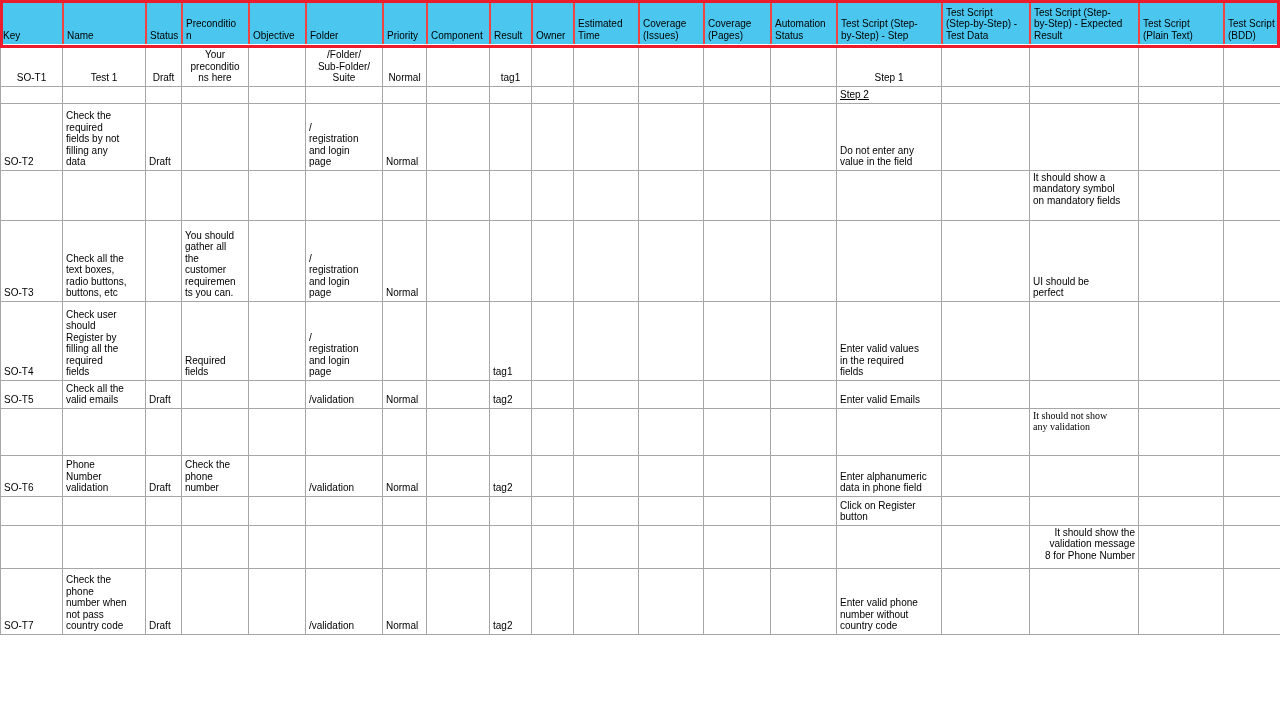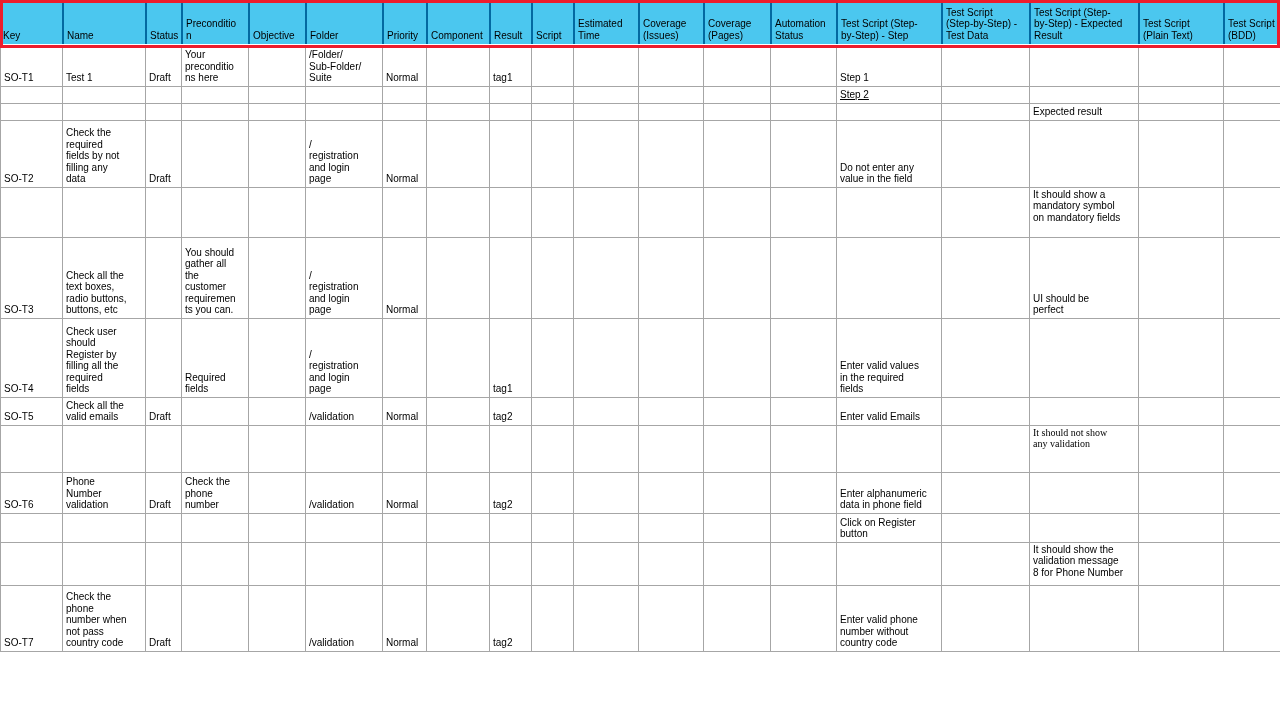--- a/index.html
+++ b/index.html
@@ -8,34 +8,34 @@
     font-family:"Liberation Sans","DejaVu Sans",sans-serif;
     font-size:10px;line-height:11.5px;color:#000;background:#fff;
   }
   table{border-collapse:collapse;table-layout:fixed;width:1280px;}
   .header-area{position:relative;height:48px;}
   .htable{border-collapse:separate;border-spacing:0;height:44px;}
   .htable th{
     background:var(--header-bg,#4BC7EF);
     vertical-align:bottom;text-align:left;font-weight:normal;
     padding:2px 3px 3px 3px;white-space:pre-line;overflow:hidden;
-    border-left:2px solid #0369a1;
+    border-left:2px solid #ef4444;
   }
   .htable th:first-child{border-left:none;}
   .header-red-frame{
     position:absolute;left:0;top:0;width:1280px;height:48px;
     border:3px solid var(--header-border,#ED1C2D);
     box-sizing:border-box;pointer-events:none;
   }
   .btable td{
     border:1px solid var(--grid,#A6A6A6);
     vertical-align:bottom;padding:1px 3px 2px 3px;
     white-space:pre-line;overflow:hidden;
   }
-  .btable tr:first-child td{border-top:none;}
+  .btable tr:first-child td{border-top:none;text-align:center;}
   .btable tr.vt td{vertical-align:top;}
 </style>
 </head>
 <body>
 
 <div class="sheet">
   <div class="header-area">
     <table class="htable">
       <colgroup>
           <col style="width: 62px;">
@@ -63,21 +63,21 @@
             <th>Key</th>
             <th>Name</th>
             <th>Status</th>
             <th>Preconditio
 n</th>
             <th>Objective</th>
             <th>Folder</th>
             <th>Priority</th>
             <th>Component</th>
             <th>Result</th>
-            <th>Script</th>
+            <th>Owner</th>
             <th>Estimated
 Time</th>
             <th>Coverage
 (Issues)</th>
             <th>Coverage
 (Pages)</th>
             <th>Automation
 Status</th>
             <th>Test Script (Step-
 by-Step) - Step</th>
@@ -158,41 +158,20 @@
           <td></td>
           <td></td>
           <td></td>
           <td></td>
           <td>Step 2</td>
           <td></td>
           <td></td>
           <td></td>
           <td></td>
         </tr>
-        <tr style="height: 17px;">
-          <td></td>
-          <td></td>
-          <td></td>
-          <td></td>
-          <td></td>
-          <td></td>
-          <td></td>
-          <td></td>
-          <td></td>
-          <td></td>
-          <td></td>
-          <td></td>
-          <td></td>
-          <td></td>
-          <td></td>
-          <td></td>
-          <td>Expected result</td>
-          <td></td>
-          <td></td>
-        </tr>
         <tr style="height: 67px;">
           <td>SO-T2</td>
           <td>Check the
 required
 fields by not
 filling any
 data</td>
           <td>Draft</td>
           <td></td>
           <td></td>
@@ -388,21 +367,21 @@
           <td></td>
           <td></td>
           <td></td>
           <td>Click on Register
 button</td>
           <td></td>
           <td></td>
           <td></td>
           <td></td>
         </tr>
-        <tr class="vt" style="height: 43px;">
+        <tr class="vt" style="height: 43px; text-align: right;">
           <td></td>
           <td></td>
           <td></td>
           <td></td>
           <td></td>
           <td></td>
           <td></td>
           <td></td>
           <td></td>
           <td></td>

